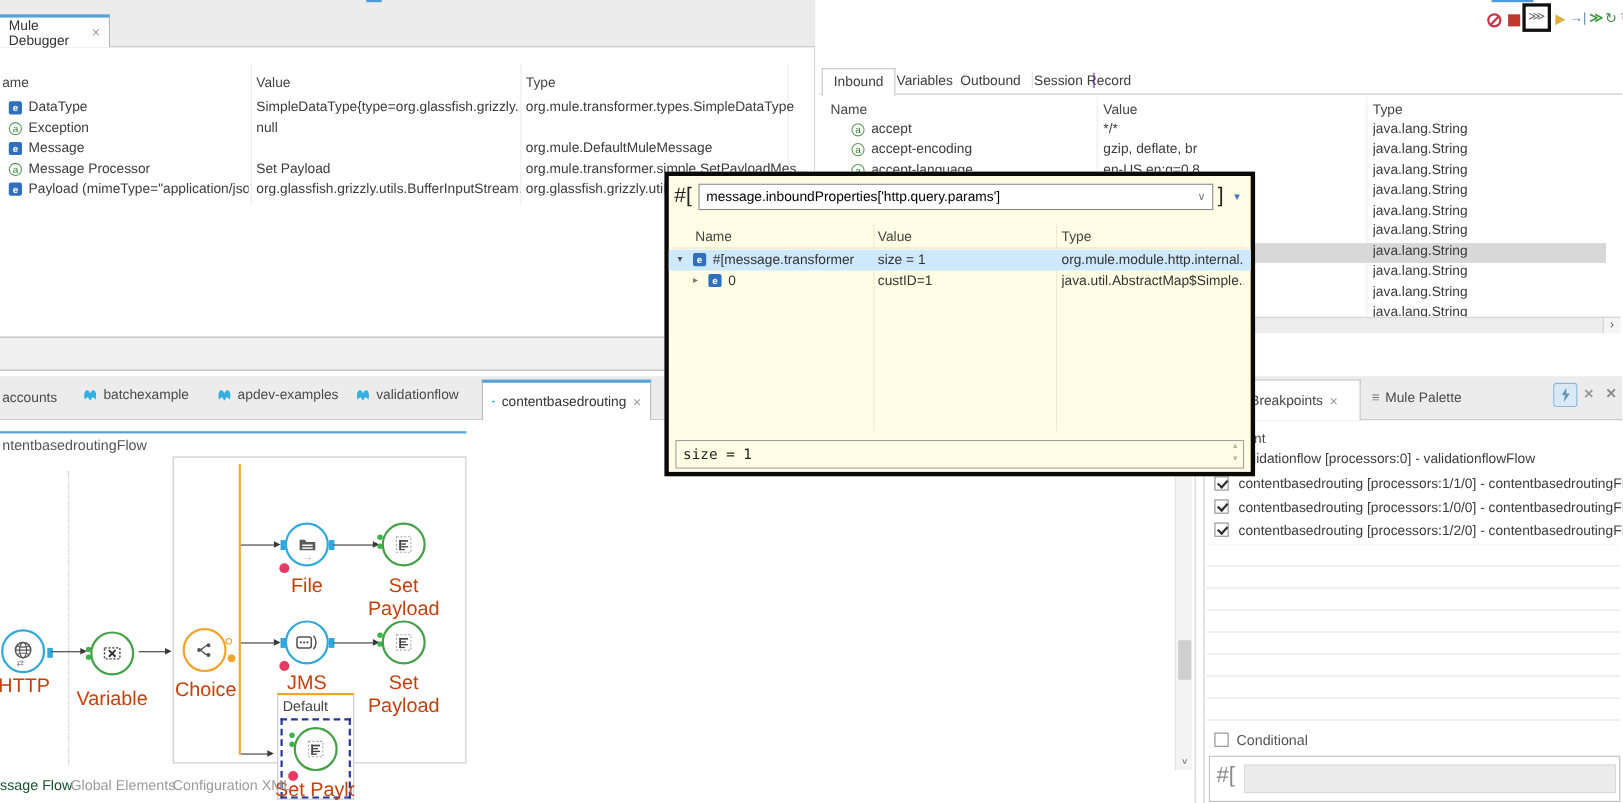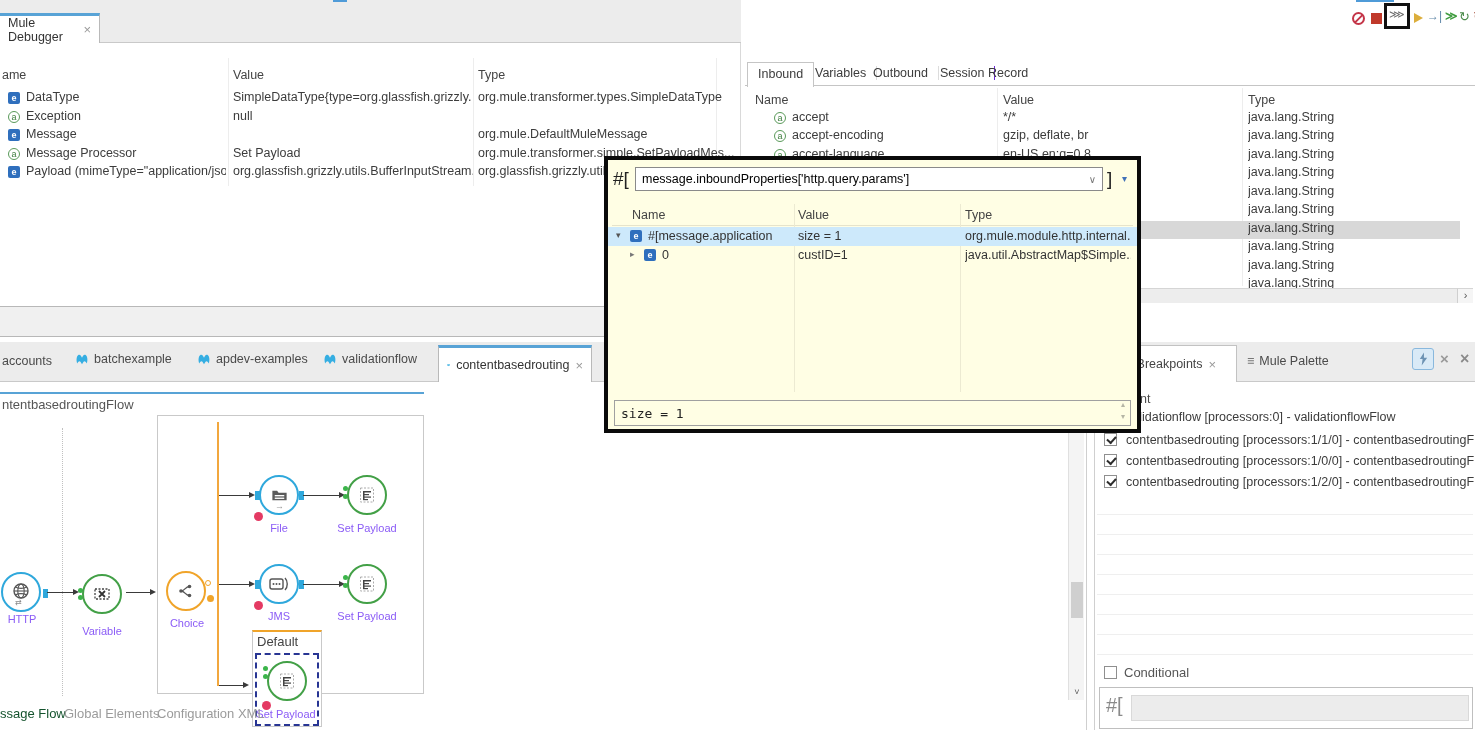--- a/index.html
+++ b/index.html
@@ -21,21 +21,21 @@
   .vline { position:absolute; width:1px; background:#ededed; }
   .ic-e { position:absolute; width:12px; height:12px; background:#2f6fbd; color:#fff; font-size:9px; font-weight:bold;
           text-align:center; line-height:12px; border-radius:2px; }
   .ic-a { position:absolute; width:12px; height:12px; border:1px solid #5a9a5a; color:#3e7d3e; font-size:9px;
           text-align:center; line-height:10px; border-radius:50%; background:#fff; }
 
   
   .node { position:absolute; width:40px; height:40px; border-radius:50%; border:2px solid; background:#fff;
           display:flex; align-items:center; justify-content:center; }
   .n-blue { border-color:#2fa8dc; } .n-green { border-color:#43a047; } .n-orange { border-color:#f0a42a; }
-  .nlabel { position:absolute; width:80px; text-align:center; font-size:11px; color:#8b5cf6; }
+  .nlabel { position:absolute; width:80px; text-align:center; font-size:18px; color:#c2410c; }
   .arr { position:absolute; height:0; border-top:1.5px solid #3a3a3a; }
   .arr:after { content:""; position:absolute; right:-2px; top:-4.5px; width:0; height:0;
                border-left:6px solid #3a3a3a; border-top:3.5px solid transparent; border-bottom:3.5px solid transparent; }
   .bp-dot { position:absolute; width:9px; height:9px; border-radius:50%; background:#e43a63; }
   .g-dot  { position:absolute; width:5px; height:5px; border-radius:50%; background:#3bb54a; }
   .stub   { position:absolute; width:5px; height:9px; background:#2fa8dc; }
 
   
   .cb { position:absolute; width:13px; height:13px; border:1px solid #8f8f8f; background:#fff; }
   .cb.checked:after { content:""; position:absolute; left:2px; top:2px; width:7px; height:4px;
@@ -418,21 +418,21 @@
     <span class="th" style="left:24px;top:48px;">Name</span>
     <span class="th" style="left:190px;top:48px;">Value</span>
     <span class="th" style="left:357px;top:48px;">Type</span>
     <div class="abs" style="left:4px;top:65px;width:521px;height:1px;background:#e6e4cc;"></div>
     <div class="abs" style="left:186px;top:44px;width:1px;height:188px;background:#ecead2;"></div>
     <div class="abs" style="left:352px;top:44px;width:1px;height:188px;background:#ecead2;"></div>
 
     <div class="prow" style="top:67px;background:#cde9fb;">
       <span style="position:absolute;left:8px;top:3px;font-size:9px;color:#555;">▾</span>
       <span class="ic-e" style="left:22px;top:3px;">e</span>
-      <span class="abs nowrap" style="left:40px;top:2px;width:144px;color:#333;">#[message.application</span>
+      <span class="abs nowrap" style="left:40px;top:2px;width:144px;color:#333;">#[message.transformer</span>
       <span class="abs nowrap" style="left:190px;top:2px;width:158px;color:#333;">size = 1</span>
       <span class="abs nowrap" style="left:357px;top:2px;width:166px;color:#333;">org.mule.module.http.internal...</span>
     </div>
     <div class="prow" style="top:86px;">
       <span style="position:absolute;left:22px;top:3px;font-size:9px;color:#777;">▸</span>
       <span class="ic-e" style="left:36px;top:3px;">e</span>
       <span class="abs nowrap" style="left:54px;top:2px;width:130px;color:#333;">0</span>
       <span class="abs nowrap" style="left:190px;top:2px;width:158px;color:#333;">custID=1</span>
       <span class="abs nowrap" style="left:357px;top:2px;width:166px;color:#333;">java.util.AbstractMap$Simple...</span>
     </div>

